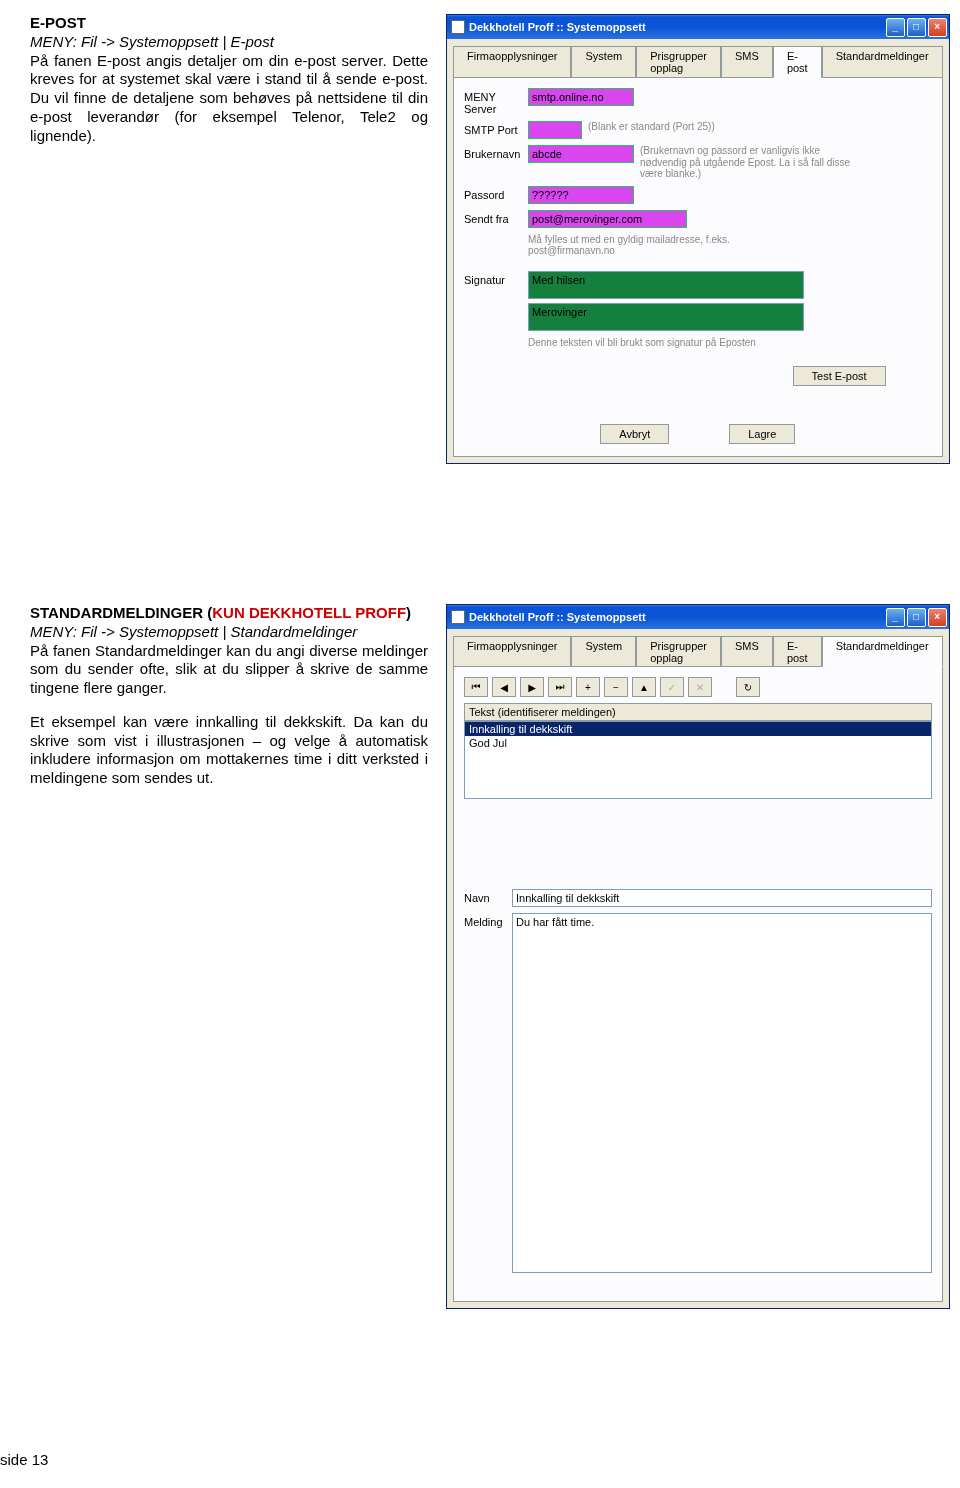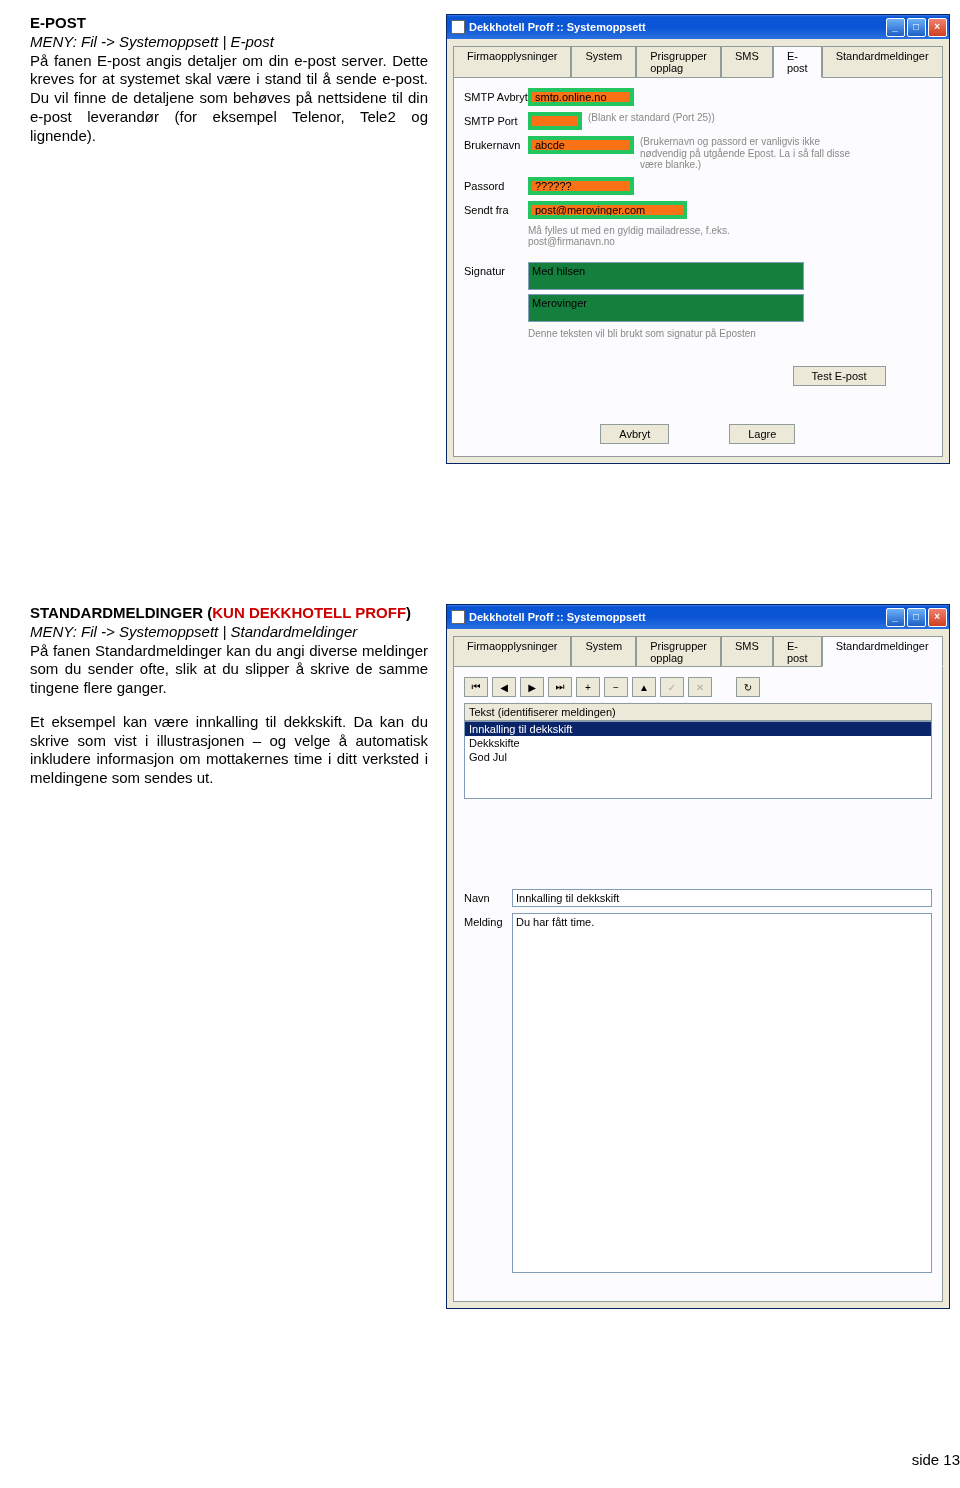--- a/index.html
+++ b/index.html
@@ -13,21 +13,21 @@
     position: relative;
   }
   .page { padding: 14px 30px 0 30px; display: flex; flex-direction: column; gap: 140px;}
   .section { display: flex; gap: 18px; }
   .left-col { width: 398px; flex-shrink: 0; text-align: justify;}
   .right-col { flex: 1; }
   .bold { font-weight: bold; }
   .red { color: #c00; }
   .italic { font-style: italic; }
   .para { margin-bottom: 15px; line-height: 1.25; }
-  .footer { position: absolute; bottom: 20px; width: 100%; text-align: right; font-size: 15px; }
+  .footer { position: absolute; bottom: 20px; width: 100%; text-align: left; font-size: 15px; }
 
   
   .window {
     border: 1px solid #0a246a;
     background: #ece9d8;
     font-size: 11px;
     font-family: Tahoma, Arial, sans-serif;
     color: #000;
   }
   .titlebar {
@@ -44,21 +44,21 @@
   .winbtn { width:19px; height:19px; border:1px solid #fff; border-radius:2px; background:linear-gradient(#6cb1f8,#1c5fc6); display:flex;align-items:center;justify-content:center;color:#fff;font-size:10px;line-height:1;}
   .winbtn.close { background:linear-gradient(#f08070,#d04020); }
   .tabs { display:flex; padding: 6px 6px 0 6px; gap:0; }
   .tab { border:1px solid #919b9c; border-bottom:none; padding:3px 13px; background:#ece9d8; font-size:11px; position:relative; top:1px;}
   .tab.active { background:#fcfcfe; border-bottom:1px solid #fcfcfe; z-index:2;}
   .tabpanel { border:1px solid #919b9c; margin:0 6px 6px 6px; background:#fcfcfe; padding:10px 10px 10px 10px; min-height:380px; position:relative;}
   .panel2 { min-height: 636px; }
   .fldrow { display:flex; align-items:flex-start; margin-bottom:6px; }
   .fldrow label { width:64px; padding-top:3px; font-size:11px;flex-shrink:0;}
   .fldrow .hint { color:#888; font-size:10px; margin-left:6px; line-height:1.15;}
-  .txtin { border:4px solid #22c55e; background:#f97316; height:18px; font-size:11px; padding:1px 3px; font-family:Tahoma,Arial,sans-serif;}
+  .txtin { border:1px solid #22c55e; background:#d946ef; height:18px; font-size:11px; padding:1px 3px; font-family:Tahoma,Arial,sans-serif;}
   .w106 { width: 106px; }
   .w54 { width: 54px; }
   .w160 { width: 159px; }
   .sigbox { width:276px; height:28px; border:1px solid #7f9db9; background:#15803d; padding:2px 3px; font-size:11px;line-height:1.1;}
   .btn { border:1px solid #919b9c; background:#ece9d8; padding:3px 18px; font-size:11px; font-family:Tahoma,Arial,sans-serif;}
   .btnrow { display:flex; justify-content:center; gap:60px; padding:10px 0 8px 0;}
   .navbar { display:flex; gap:4px; margin-bottom:6px; align-items:center;}
   .navbtn { width:24px; height:20px; border:1px solid #919b9c; background:#ece9d8; display:flex;align-items:center;justify-content:center;font-size:10px;}
   .navspacer { width:16px; }
   .listhdr { background:#ece9d8; border:1px solid #919b9c; padding:2px 4px; font-size:11px;}
@@ -98,21 +98,21 @@
         <div class="tabs">
           <div class="tab">Firmaopplysninger</div>
           <div class="tab">System</div>
           <div class="tab">Prisgrupper opplag</div>
           <div class="tab">SMS</div>
           <div class="tab active">E-post</div>
           <div class="tab">Standardmeldinger</div>
         </div>
         <div class="tabpanel">
           <div class="fldrow">
-            <label>SMTP Avbryt</label>
+            <label>MENY Server</label>
             <input class="txtin w106" value="smtp.online.no" style="">
           </div>
           <div class="fldrow">
             <label>SMTP Port</label>
             <input class="txtin w54" value="" style="">
             <div class="hint">(Blank er standard (Port 25))</div>
           </div>
           <div class="fldrow">
             <label>Brukernavn</label>
             <input class="txtin w106" value="abcde" style="">
@@ -190,21 +190,20 @@
             <div class="navbtn">−</div>
             <div class="navbtn">▲</div>
             <div class="navbtn" style="color:#aaa">✓</div>
             <div class="navbtn" style="color:#aaa">✕</div>
             <div class="navspacer"></div>
             <div class="navbtn">↻</div>
           </div>
           <div class="listhdr">Tekst (identifiserer meldingen)</div>
           <div class="listbox">
             <div class="listrow sel">Innkalling til dekkskift</div>
-            <div class="listrow">Dekkskifte</div>
             <div class="listrow">God Jul</div>
           </div>
           <div class="field2">
             <label>Navn</label>
             <input class="navnbox" value="Innkalling til dekkskift" style="">
           </div>
           <div class="field2">
             <label>Melding</label>
             <div class="msgbox">Du har fått time.</div>
           </div>

